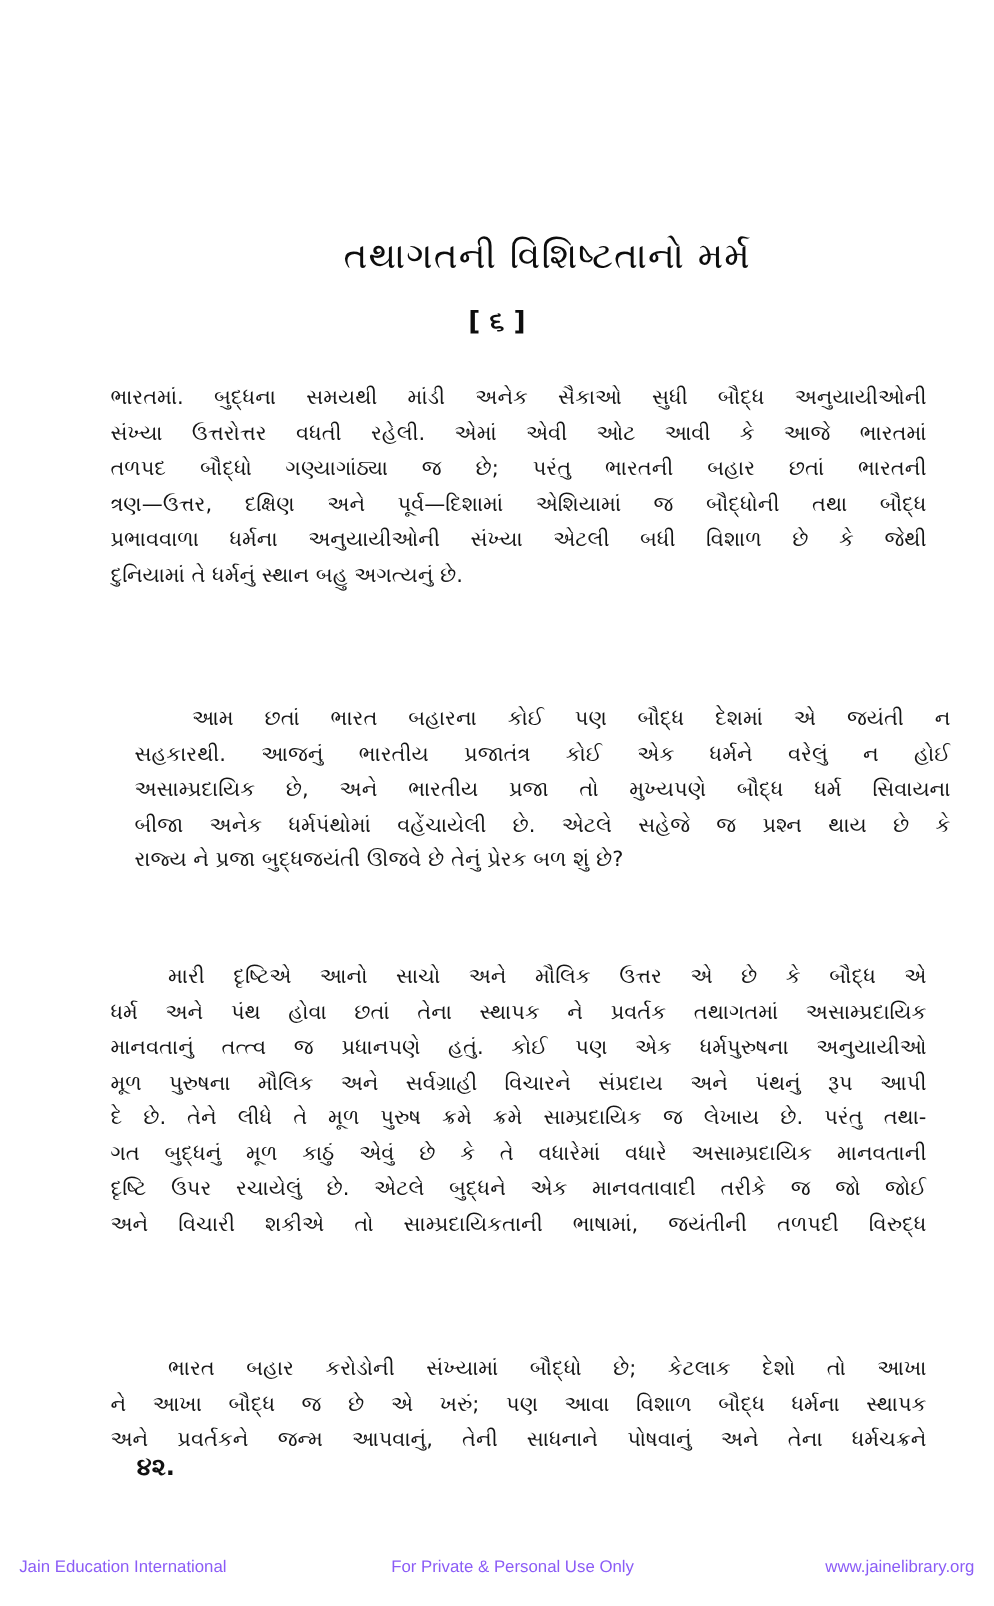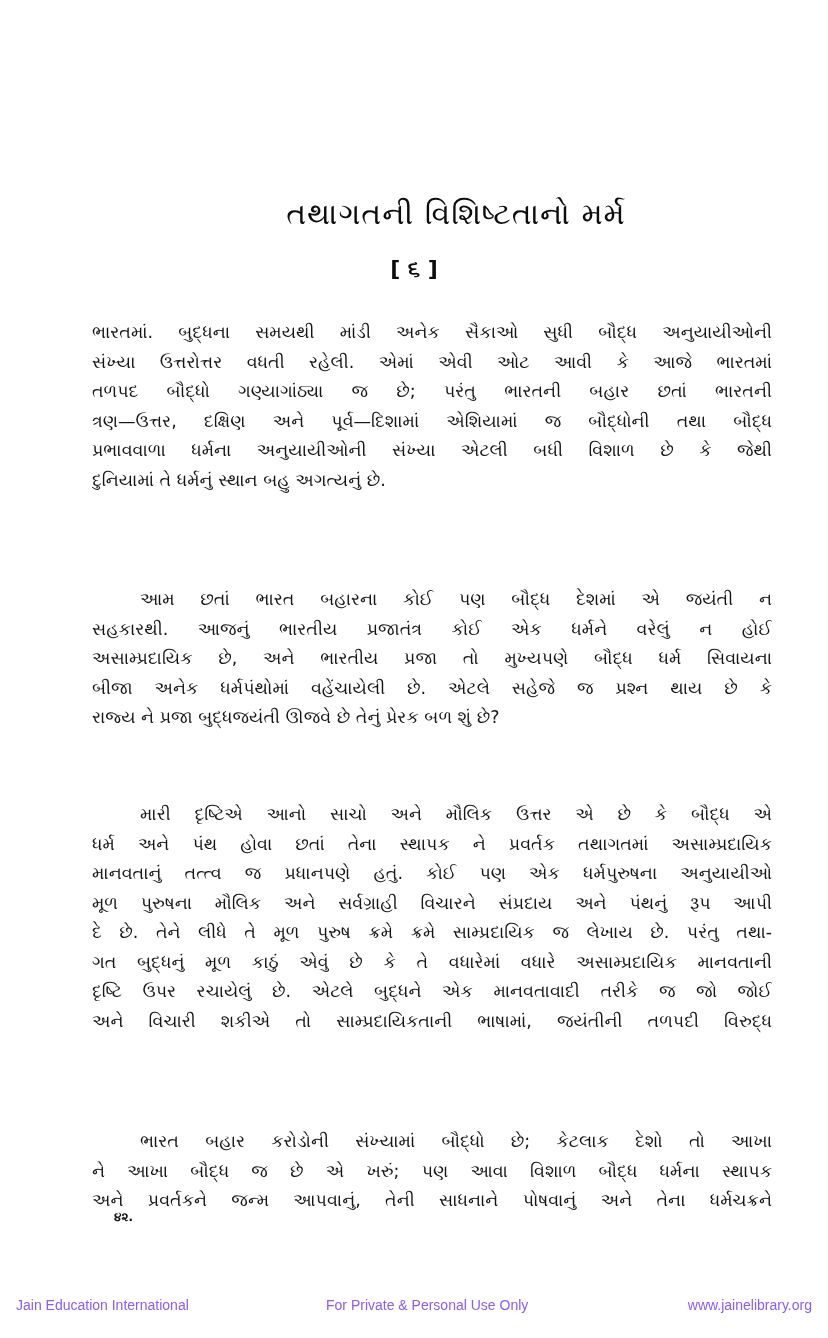--- a/index.html
+++ b/index.html
@@ -64,28 +64,28 @@
     .line.last {
       text-align-last: left;
     }
     .line.indent {
       padding-left: 48px;
     }
     .bold-word {
       font-weight: bold;
     }
     #p1 { top: 318px; }
-    #p2 { top: 585px; }
+    #p2 { top: 585px; margin-left: 20px; }
     #p3 { top: 800px; }
     #p4 { top: 1127px; }
     .page-number {
       position: absolute;
       top: 1210px;
       left: 114px;
-      font-size: 12px;
+      font-size: 20px;
       font-weight: bold;
       color: #111;
     }
     .footer {
       position: absolute;
       top: 1297px;
       left: 0;
       width: 828px;
       height: 24px;
       font-family: "Liberation Sans", sans-serif;

